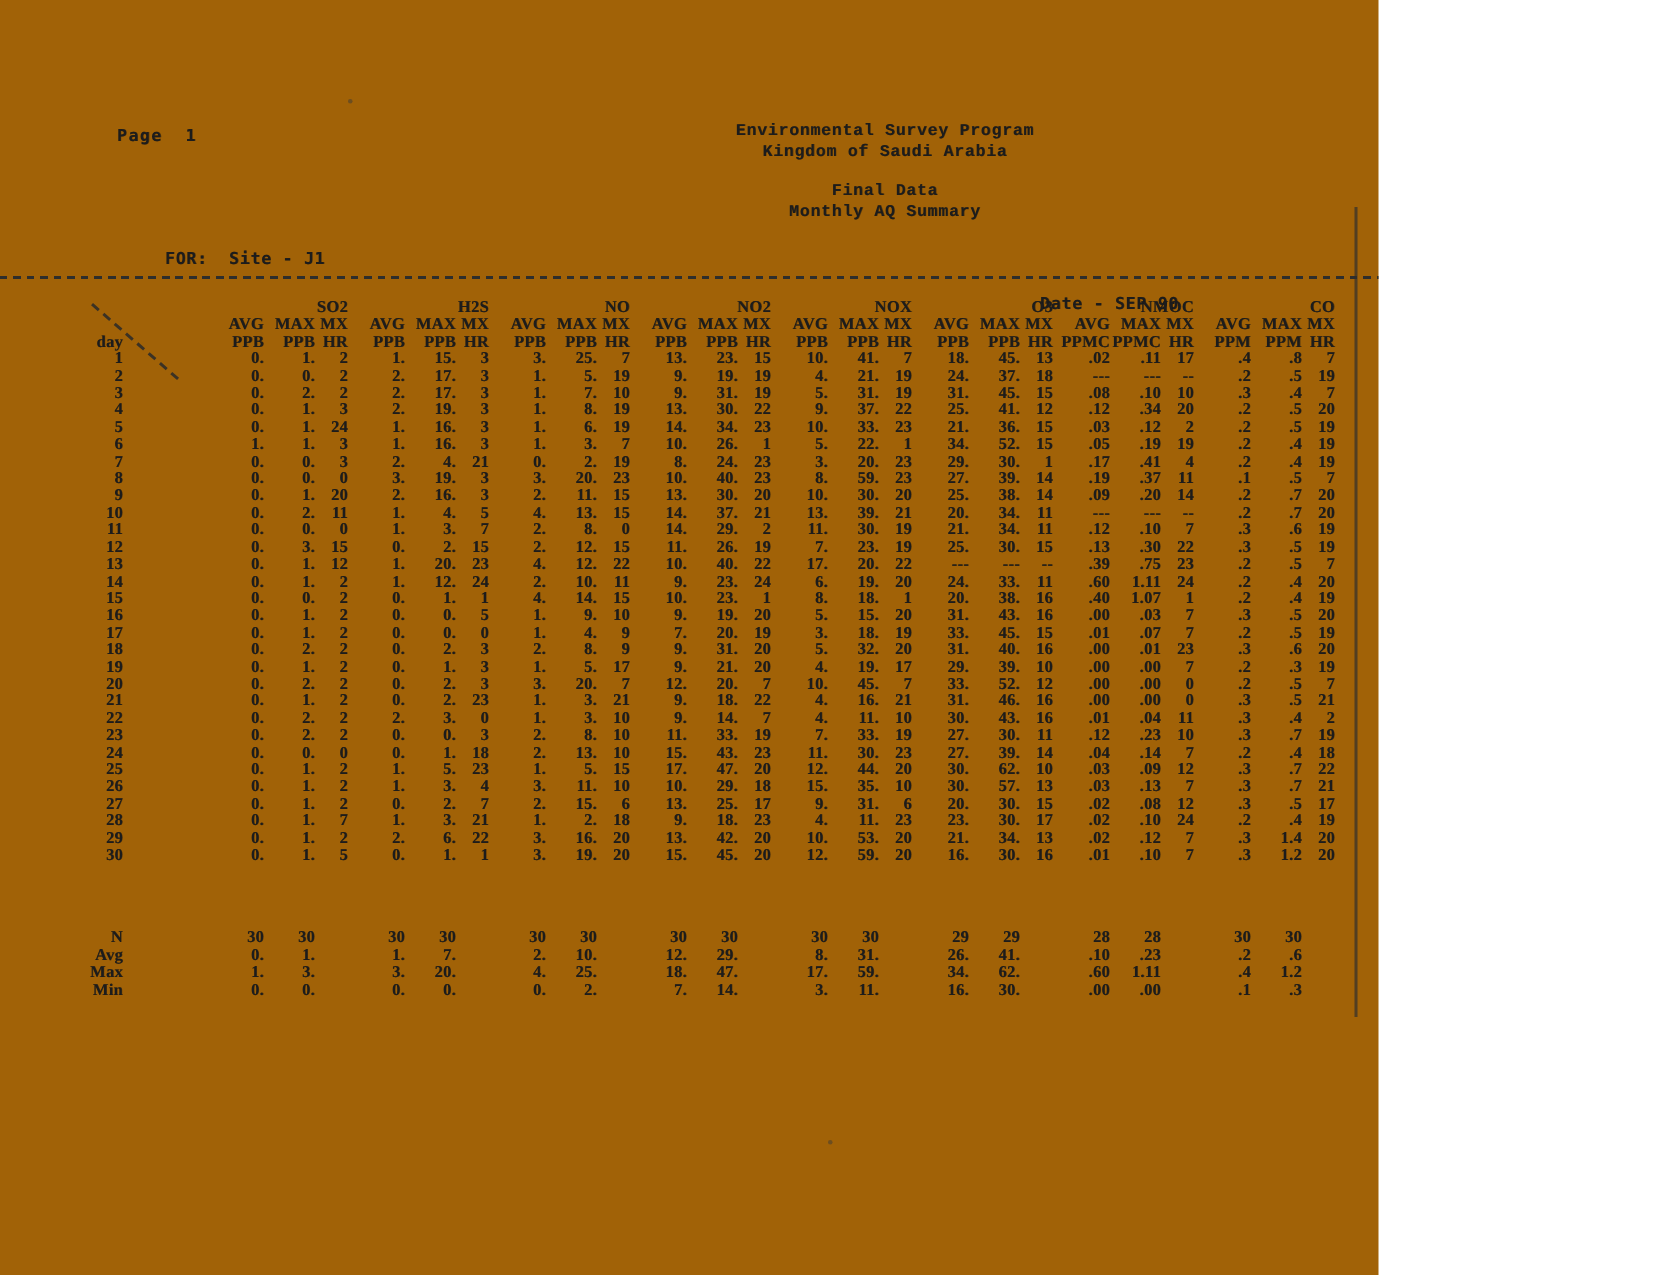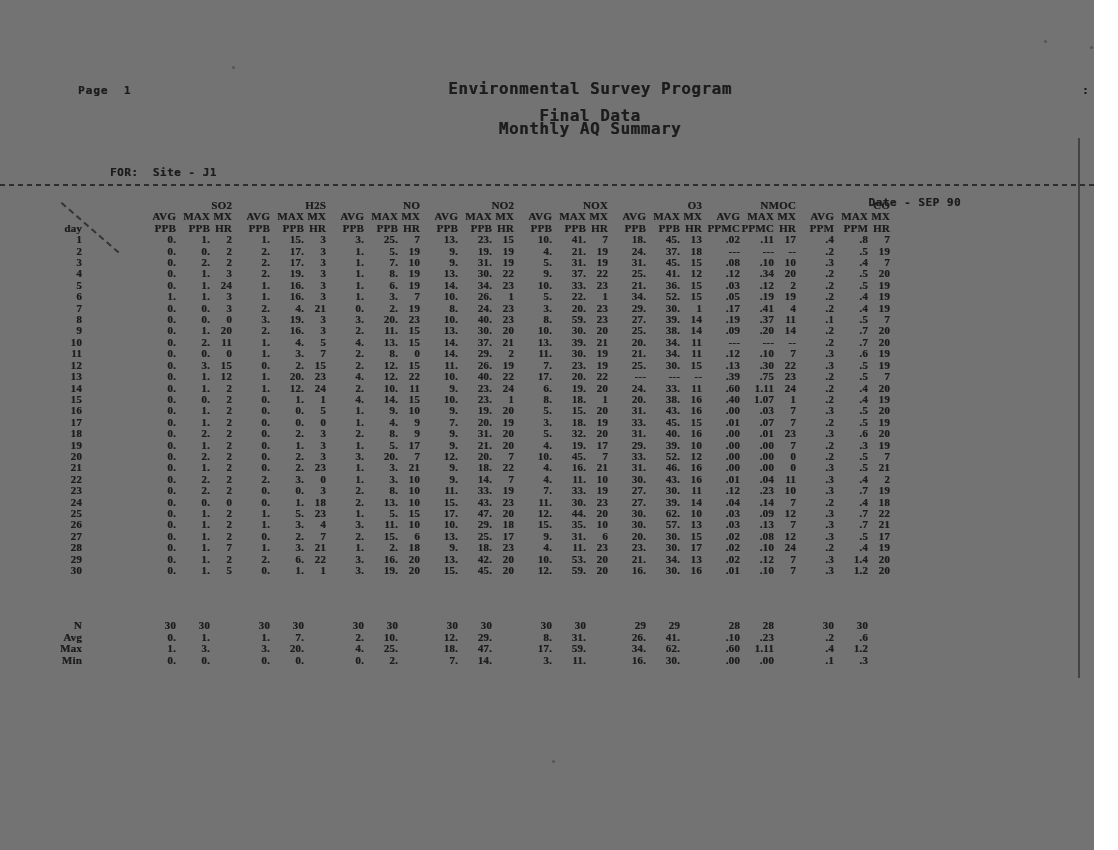--- a/index.html
+++ b/index.html
@@ -2,31 +2,31 @@
 <html><head>
 <meta charset="utf-8">
 <style>
   html,body{margin:0;padding:0;}
   body{
     width:1118px;height:850px;
     background:#ffffff;
     font-family:"DejaVu Sans Mono","Liberation Mono",monospace;
   }
   .sheet{
-    position:relative;width:1094px;height:850px;overflow:hidden;
-    background:#737373;color:#1c1c1c;
+    position:relative;width:919px;height:850px;overflow:hidden;
+    background:#a16207;color:#1c1c1c;
   }
   .ink{
     font-weight:bold;color:#1c1c1c;
     text-shadow:0.4px 0 0 rgba(20,20,20,0.55);
     white-space:pre;
   }
   .page-label{position:absolute;left:78px;top:84px;font-size:11px;letter-spacing:1px;}
   .title-block{position:absolute;left:310px;top:82px;width:560px;text-align:center;
-    font-size:16px;line-height:13.5px;letter-spacing:0.5px;}
+    font-size:11px;line-height:13.5px;letter-spacing:0.5px;font-family:Liberation Mono, monospace;}
   .final-label{margin-top:13px;}
   .for-label{position:absolute;left:110px;top:166px;font-size:11px;letter-spacing:0.5px;}
   .date-label{position:absolute;right:133px;top:166px;font-size:11px;letter-spacing:0.5px;margin-top:30px;}
   .dash-sep{
     position:absolute;left:0;top:184px;width:1118px;height:2px;
     background:repeating-linear-gradient(90deg,#2e2e2c 0 5px,transparent 5px 9px);
   }
   table.aq{
     position:absolute;left:52px;top:200px;border-collapse:collapse;table-layout:fixed;
     font-family:Liberation Serif, serif;
@@ -59,20 +59,21 @@
 </style>
 </head>
 <body>
 
 <div class="sheet">
 
   <div class="ink page-label">Page  1</div>
 
   <div class="title-block">
     <div class="ink">Environmental Survey Program</div>
+    <div class="ink">Kingdom of Saudi Arabia</div>
     <div class="ink final-label">Final Data</div>
     <div class="ink">Monthly AQ Summary</div>
   </div>
 
   <div class="ink for-label">FOR:  Site - J1</div>
   <div class="ink date-label">Date - SEP 90</div>
 
   <div class="dash-sep"></div>
 
   <div class="diag-rule"></div>

